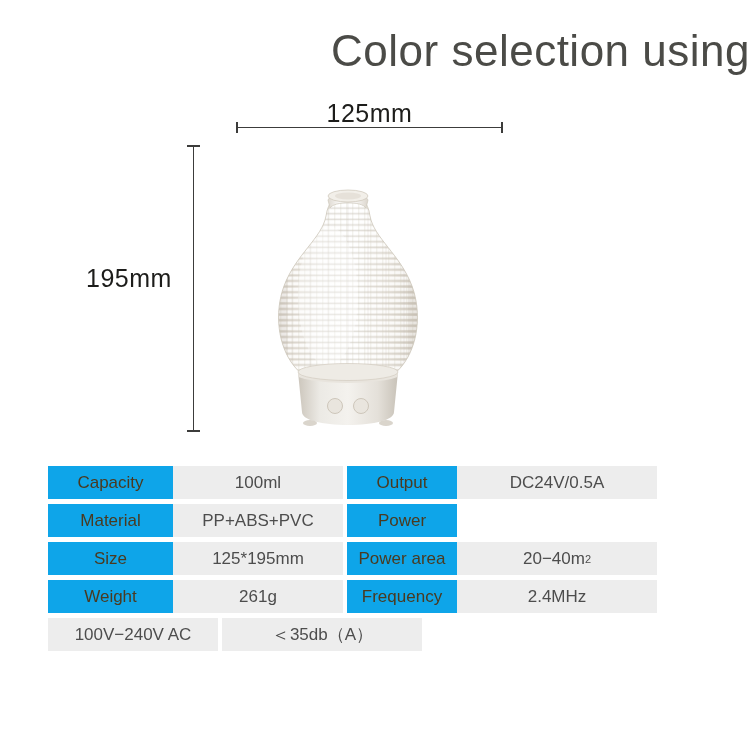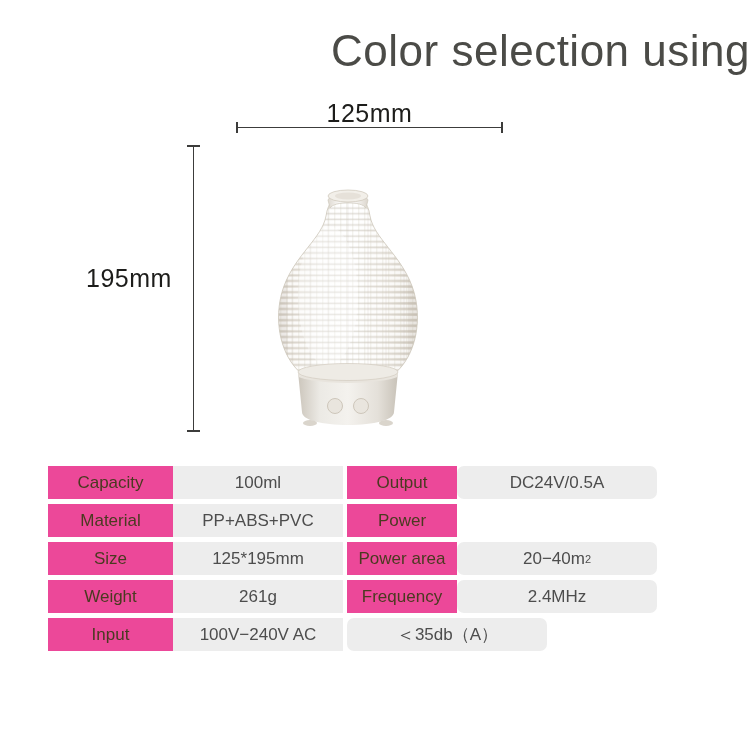--- a/index.html
+++ b/index.html
@@ -126,32 +126,32 @@
 
   .cell {
     display: flex;
     align-items: center;
     justify-content: center;
     font-size: 17px;
     line-height: 1;
     box-sizing: border-box;
   }
   .cell-label {
-    background: #ec4899;
+    background: #0ea5e9;
     color: #4a3a20;
     font-weight: 400;
   }
   .cell-value {
     background: #ededed;
     color: #4d4d4d;
   }
   .c1 { width: 125px; }
   .c2 { width: 170px; margin-right: 4px; }
   .c3 { width: 110px; }
-  .c4 { width: 200px; border-radius: 7px; }
+  .c4 { width: 200px; }
 
   .sup { font-size: 11px; vertical-align: super; line-height: 0; }
   .lt  { font-size: 19px; }
 </style>
 </head>
 <body>
 
 <div id="page-title">Color selection using</div>
 
 <div id="diagram">
@@ -302,21 +302,20 @@
   </div>
 
   <div class="spec-row">
     <div class="cell cell-label c1">Weight</div>
     <div class="cell cell-value c2">261g</div>
     <div class="cell cell-label c3">Frequency</div>
     <div class="cell cell-value c4">2.4MHz</div>
   </div>
 
   <div class="spec-row">
-    <div class="cell cell-label c1">Input</div>
     <div class="cell cell-value c2">100V−240V  AC</div>
     <div class="cell cell-value c4">
         <span class="lt">＜</span>
         <span>35db（A）</span>
       </div>
   </div>
 
 </div>
 
 </body></html>

